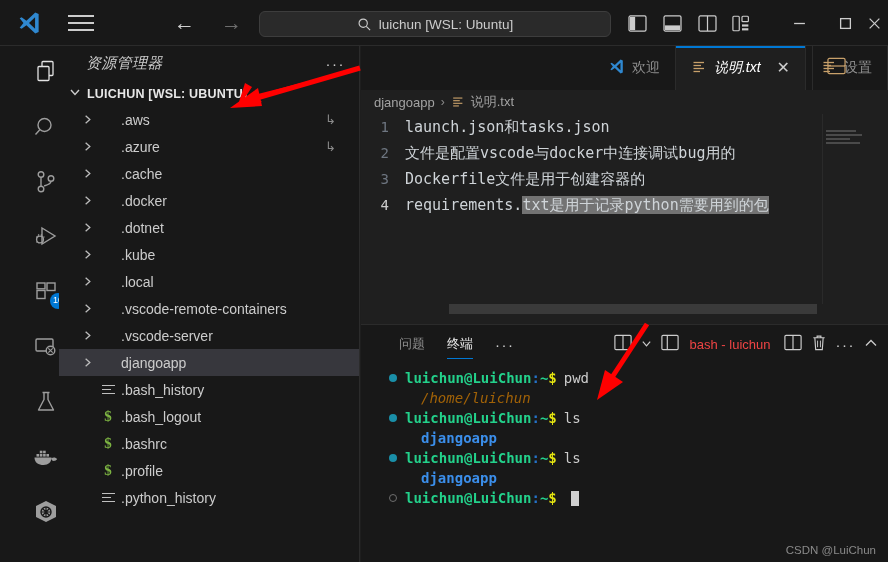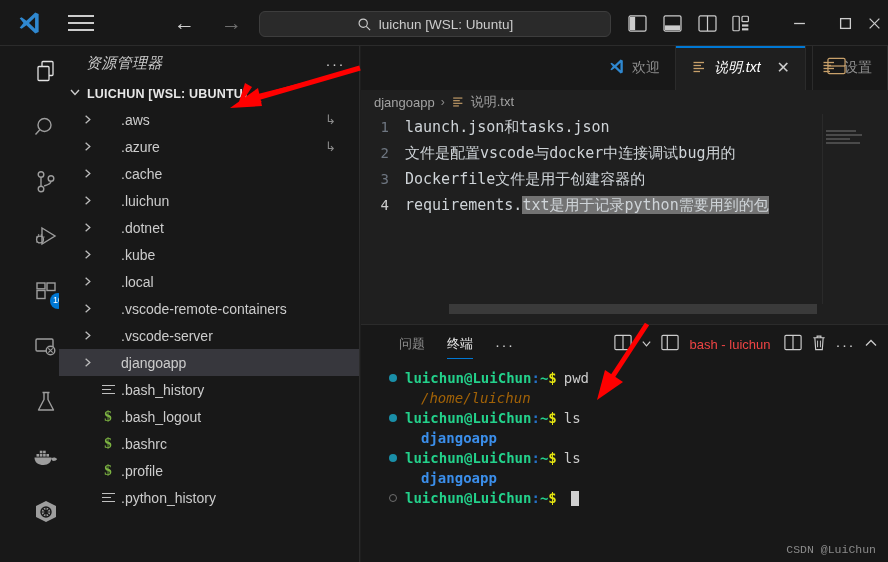--- a/index.html
+++ b/index.html
@@ -147,21 +147,21 @@
   .t-colon { color: #2472c8; font-weight: bold; }
   .t-path { color: #23d18b; font-weight: bold; }
   .t-dollar { color: #e5e510; font-weight: bold; }
   .t-cmd { color: #cccccc; margin-left: 7px; }
   .t-out { color: #a16207; margin-left: 16px; font-style: italic; }
   .t-dir { color: #3b8eea; font-weight: bold; margin-left: 16px; }
   .t-cursor { display: inline-block; width: 8px; height: 15px; background: #d0d0d0; margin-left: 7px; vertical-align: middle; }
 
   .watermark {
     position: absolute; right: 12px; bottom: 6px; font-size: 11.5px; color: #8a8a8a;
-    font-family: Liberation Mono, monospace;
+    font-family: Liberation Sans, sans-serif;
   }
 
   
   .arrow-svg { position: absolute; pointer-events: none; }
 </style>
 </head>
 <body>
 
 <div id="app">
 
@@ -372,21 +372,21 @@
           <span class="tw-icon"></span>
           <span class="tname">.cache</span>
         </div>
         <div class="trow">
           <span class="tw-arrow">
             <svg width="13" height="13" viewBox="0 0 14 14">
               <path d="M5 3 L9.5 7 L5 11" fill="none" stroke="#bdbdbd" stroke-width="1.4"></path>
             </svg>
           </span>
           <span class="tw-icon"></span>
-          <span class="tname">.luichun</span>
+          <span class="tname">.docker</span>
         </div>
         <div class="trow">
           <span class="tw-arrow">
             <svg width="13" height="13" viewBox="0 0 14 14">
               <path d="M5 3 L9.5 7 L5 11" fill="none" stroke="#bdbdbd" stroke-width="1.4"></path>
             </svg>
           </span>
           <span class="tw-icon"></span>
           <span class="tname">.dotnet</span>
         </div>

